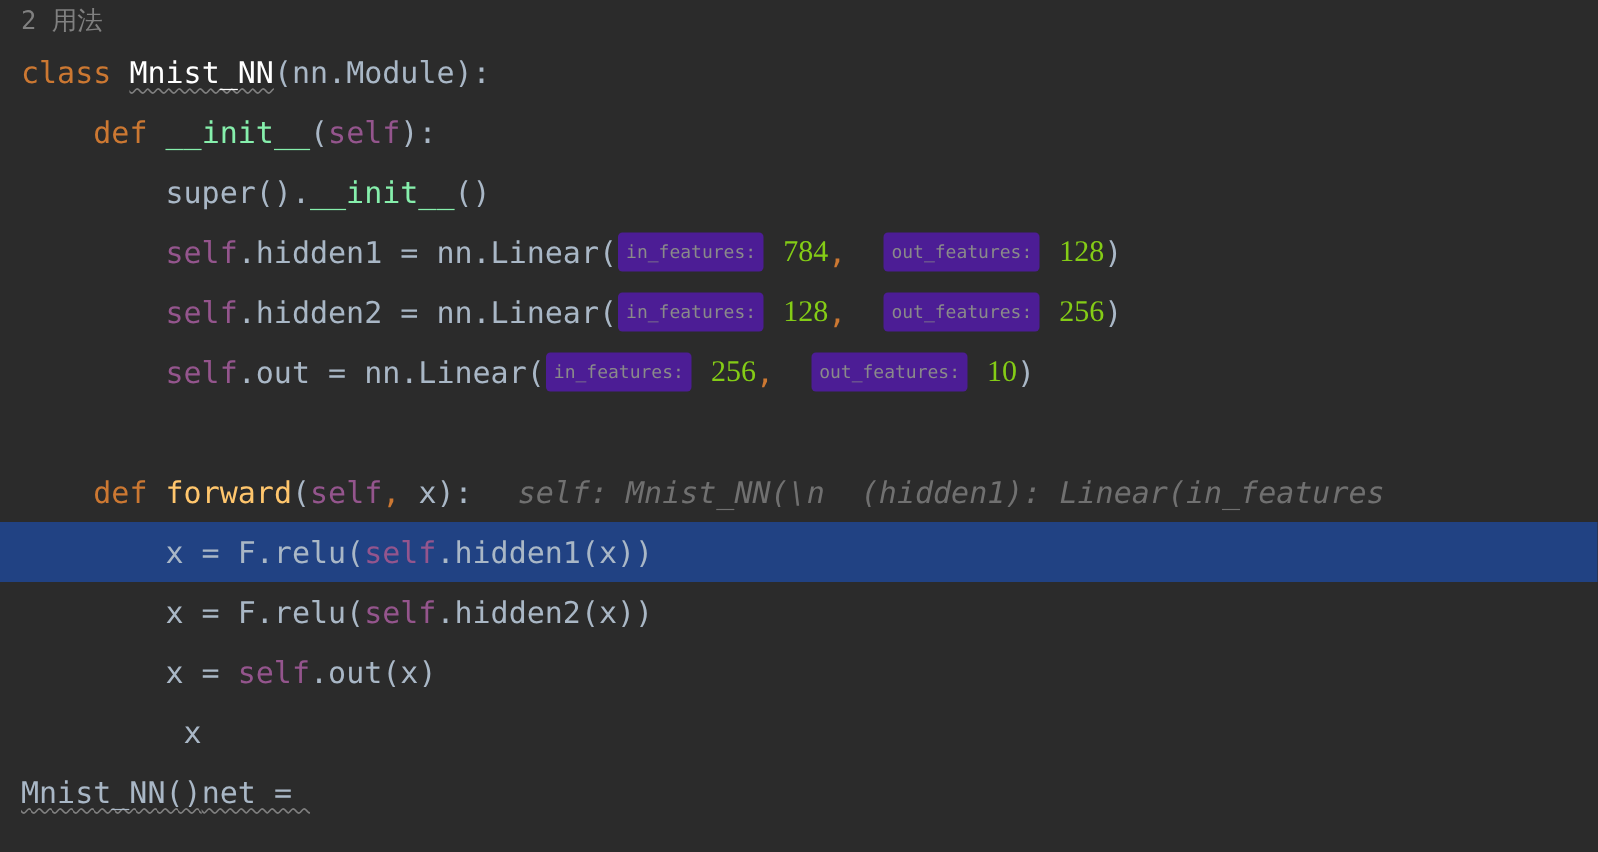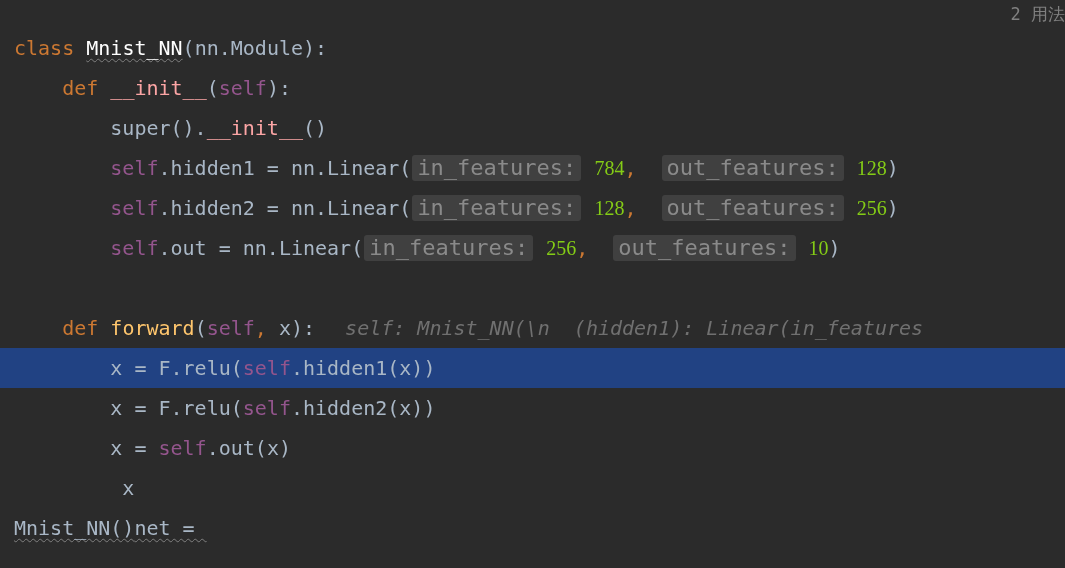--- a/index.html
+++ b/index.html
@@ -10,21 +10,20 @@
     line-height: 40px;
     color: #a9b7c6;
     width: 1065px;
     height: 568px;
     overflow: hidden;
     position: relative;
   }
   .editor {
     width: 100%;
     position: relative;
-    text-align: right;
   }
   .line {
     white-space: pre;
     height: 40px;
     display: flex;
     align-items: center;
     padding-left: 14px;
     position: relative;
   }
   .top-usage {
@@ -32,31 +31,31 @@
     line-height: 28px;
     color: #808080;
     font-size: 17px;
     padding-left: 14px;
   }
   .highlight {
     background: #214283;
   }
   .kw { color: #cc7832; }
   .cls { color: #ffffff; }
-  .fn-dunder { color: #fca5a5; }
+  .fn-dunder { color: #86efac; }
   .fn-name { color: #ffc66d; }
   .self { color: #94558d; }
   .num { color: #84cc16; font-family: Liberation Serif, serif; }
   .param-hint {
-    background: #404040;
+    background: #4c1d95;
     color: #8a8a8a;
     border-radius: 3px;
     padding: 0 5px;
     font-style: normal;
-    font-size: 22px;
+    font-size: 12px;
     display: inline-block;
     line-height: 26px;
     vertical-align: middle;
     margin: 16px 1px;
   }
   .comma { color: #cc7832; }
   .inlay-type {
     color: #707070;
     font-style: italic;
     margin-left: 30px;

